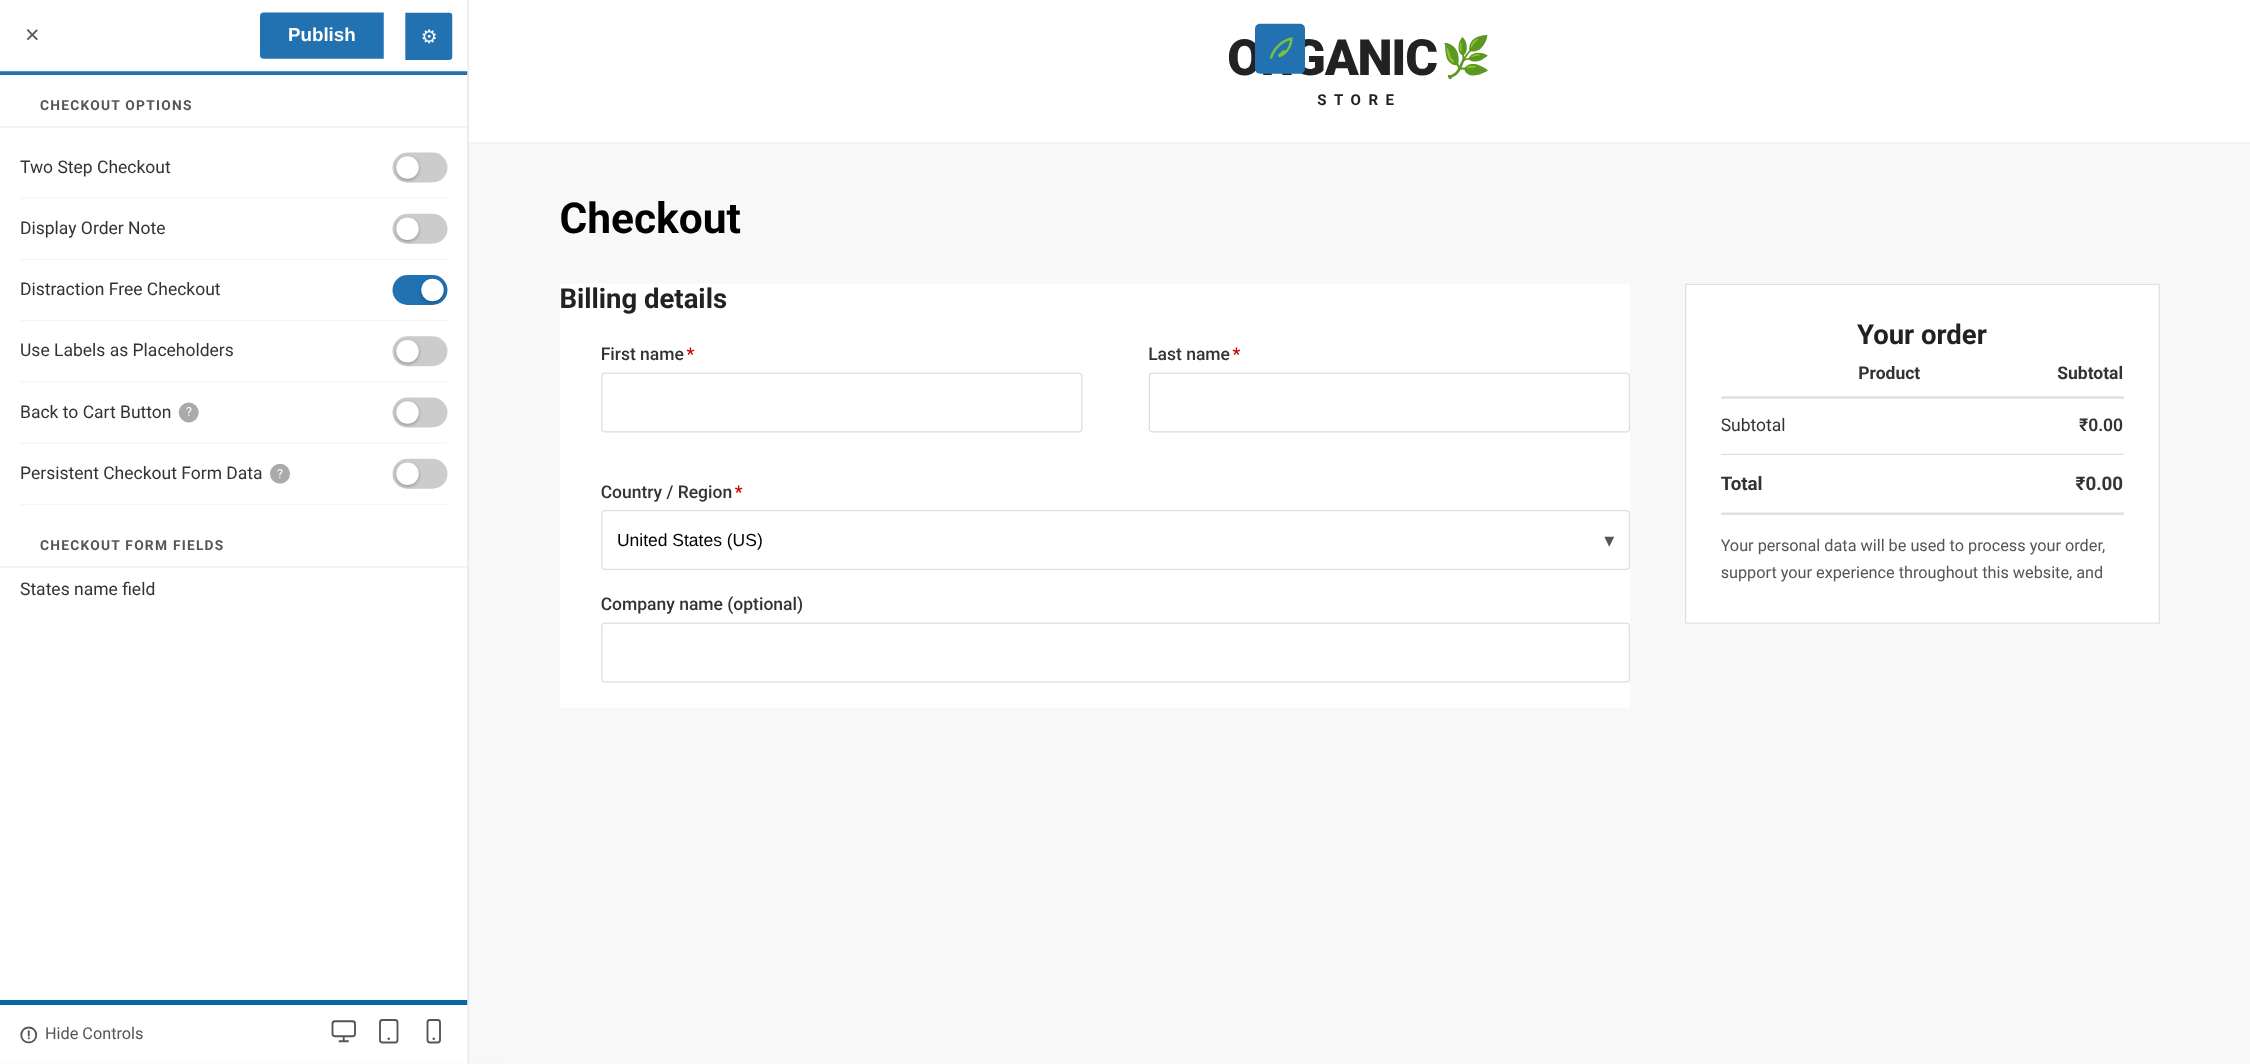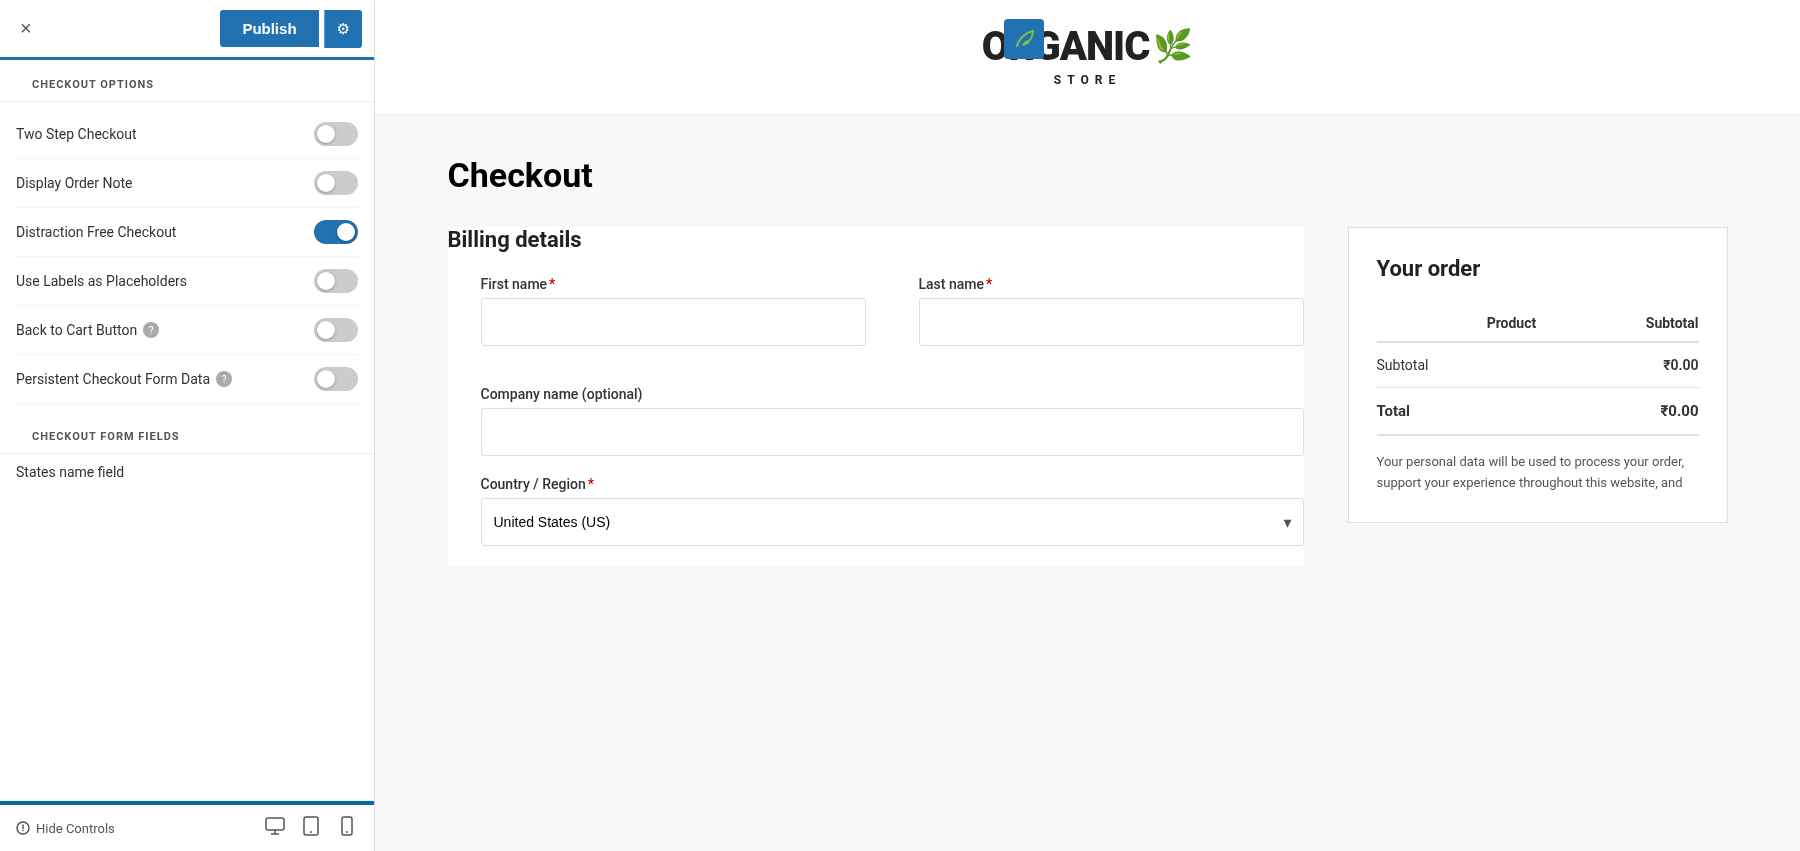--- a/index.html
+++ b/index.html
@@ -31,21 +31,21 @@
       background: none;
       border: none;
       font-size: 20px;
       cursor: pointer;
       color: #555;
       padding: 4px 8px;
     }
     .publish-area {
       display: flex;
       align-items: center;
-      gap: 5px;
+      gap: 17px;
     }
     .publish-btn {
       background: #2271b1;
       color: #fff;
       border: none;
       padding: 10px 22px;
       font-size: 15px;
       font-weight: 600;
       cursor: pointer;
       border-radius: 3px 0 0 3px;
@@ -279,21 +279,21 @@
     
     .order-summary {
       background: #fff;
       padding: 28px 28px;
       border: 1px solid #e0e0e0;
     }
     .order-title {
       font-size: 22px;
       font-weight: 700;
       color: #222;
-      margin-bottom: 24px;
+      text-align: center;
     }
     .order-table {
       width: 100%;
       border-collapse: collapse;
     }
     .order-table th {
       text-align: right;
       font-size: 14px;
       font-weight: 700;
       color: #333;
@@ -486,33 +486,33 @@
           </div>
           <div class="form-group">
             <label class="form-label">
               <span>Last name</span><span class="required-star">*</span>
             </label>
             <input type="text" class="form-input" style="">
           </div>
         </div>
 
         <div class="form-group">
-          <label class="form-label">Company name (optional)</label>
-          <input type="text" class="form-input" style="">
-        </div>
-
-        <div class="form-group">
           <label class="form-label">
             <span>Country / Region</span><span class="required-star">*</span>
           </label>
           <div class="select-wrapper">
             <select class="form-select">
               <option>United States (US)</option>
             </select>
           </div>
+        </div>
+
+        <div class="form-group">
+          <label class="form-label">Company name (optional)</label>
+          <input type="text" class="form-input" style="">
         </div>
       </div>
 
       <div class="order-summary">
         <h2 class="order-title">Your order</h2>
         <table class="order-table">
           <thead>
             <tr>
               <th>Product</th>
               <th>Subtotal</th>

